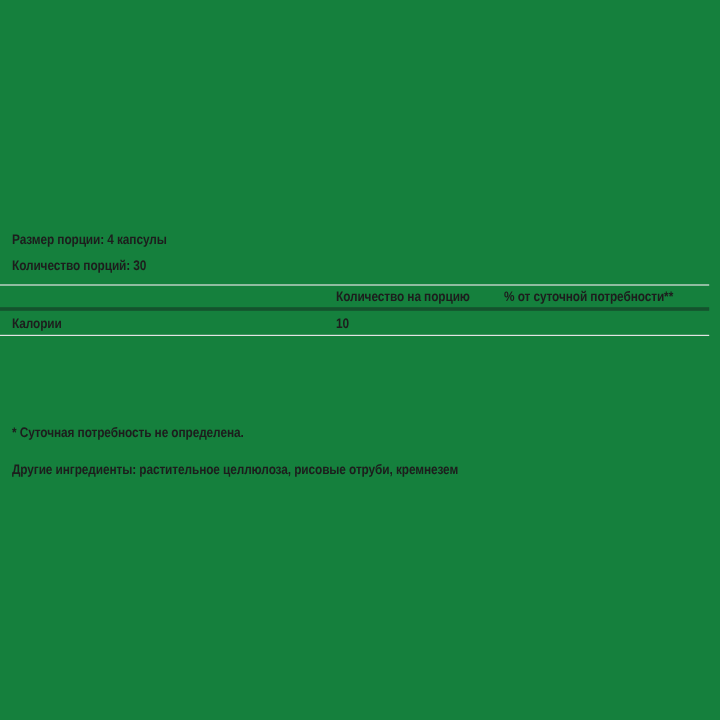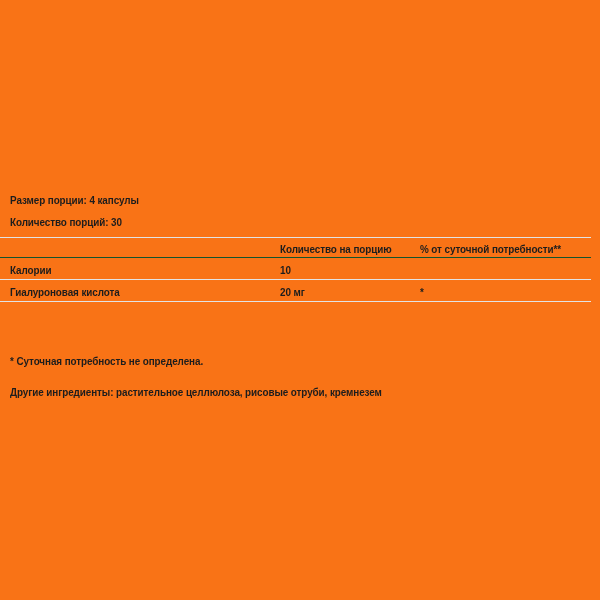--- a/index.html
+++ b/index.html
@@ -4,21 +4,21 @@
 <style>
   html, body {
     margin: 0;
     padding: 0;
     background: #ffffff;
   }
   .sheet {
     position: relative;
     width: 600px;
     height: 600px;
-    background: #f97316;
+    background: #15803d;
     font-family: "Liberation Sans", sans-serif;
     font-weight: bold;
     color: #1d1d1d;
     overflow: hidden;
   }
   
   .t {
     display: inline-block;
     transform: scaleX(0.86);
     transform-origin: 0 50%;
@@ -42,21 +42,21 @@
   table.facts col.c1 { width: 280px; }
   table.facts col.c2 { width: 140px; }
   table.facts col.c3 { width: 171px; }
   table.facts th, table.facts td {
     padding: 0;
     text-align: left;
     vertical-align: middle;
     font-weight: bold;
   }
   table.facts th:first-child, table.facts td:first-child { padding-left: 10px; margin-top: 23px; }
-  table.facts thead tr { height: 20px; border-bottom: 1px solid #14532d; }
+  table.facts thead tr { height: 20px; border-bottom: 3px solid #14532d; }
   table.facts tbody tr { height: 22px; border-bottom: 1px solid #e3e3e3; }
 
   .note1 { top: 351px; }
   .note2 { top: 382px; text-align: right; }
   .note3 { top: 395px; }
 </style>
 </head>
 <body>
 
 <div class="sheet">
@@ -77,25 +77,20 @@
         <th><span class="t">Количество на порцию</span></th>
         <th><span class="t">% от суточной потребности**</span></th>
       </tr>
     </thead>
     <tbody>
       <tr>
         <td><span class="t">Калории</span></td>
         <td><span class="t">10</span></td>
         <td><span class="t"></span></td>
       </tr>
-      <tr>
-        <td><span class="t">Гиалуроновая кислота</span></td>
-        <td><span class="t">20 мг</span></td>
-        <td><span class="t">*</span></td>
-      </tr>
     </tbody>
   </table>
 
   <p class="note1"><span class="t">* Суточная потребность не определена.</span></p>
 
   <p class="note2"><span class="t">Другие ингредиенты: растительное целлюлоза, рисовые отруби, кремнезем</span></p>
 
 
 </div>
 

